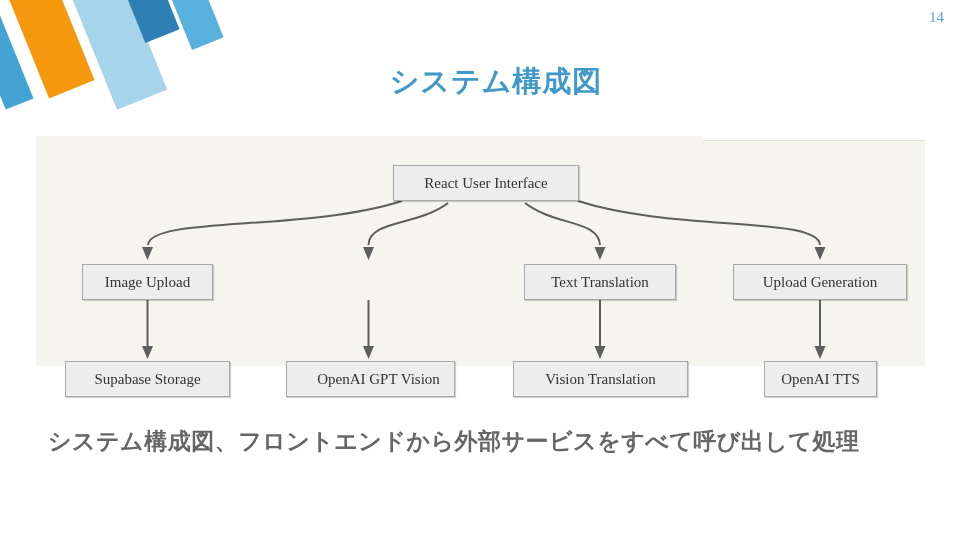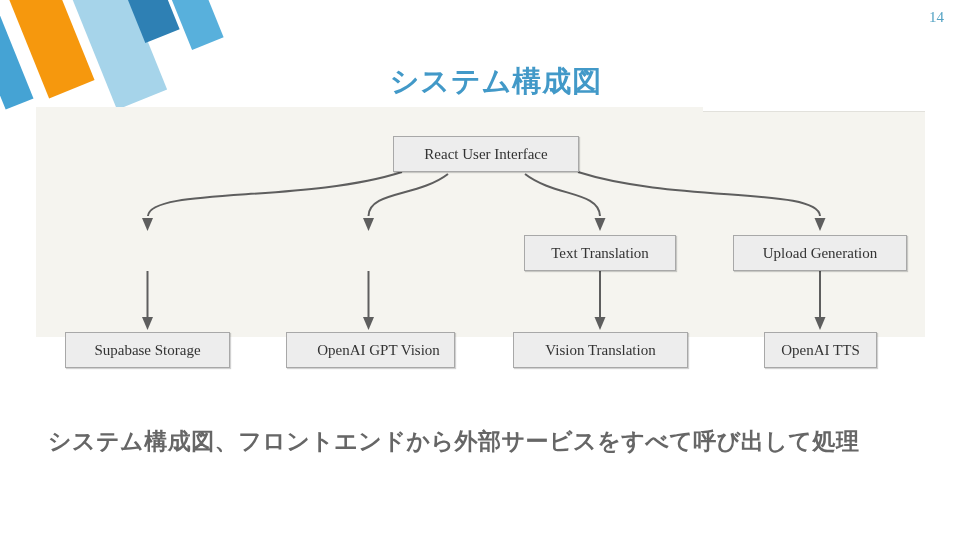--- a/index.html
+++ b/index.html
@@ -26,21 +26,21 @@
   }
 
   .title {
     position: absolute; top: 46px; left: 0; width: 100%;
     margin: 16px; text-align: center;
     font-size: 29px; font-weight: bold; letter-spacing: 1px;
     color: var(--title);
   }
 
   .diagram {
-    position: absolute; left: 36px; top: 107px;
+    position: absolute; left: 36px; top: 136px;
     width: 889px; height: 230px;
     background: var(--diagram-bg);
   }
 
   .artifact-band {
     position: absolute; left: 667px; top: -6px;
     width: 222px; height: 10px;
     background: #ffffff;
     border-bottom: 1px solid #e2e1dc;
   }
@@ -106,20 +106,21 @@
       <path d="M 332.5 164 L 332.5 211"></path>
       <polygon points="327,210 338,210 332.5,223"></polygon>
       <path d="M 564 164 L 564 211"></path>
       <polygon points="558.5,210 569.5,210 564,223"></polygon>
       <path d="M 784 164 L 784 211"></path>
       <polygon points="778.5,210 789.5,210 784,223"></polygon>
     </svg>
 
     <div class="node" style="left:357px; top:29px; width:186px;">React User Interface</div>
 
+    <div class="node" style="left:46px; top:128px; width:131px;">Image Upload</div>
     <div class="node" style="left:488px; top:128px; width:152px;">Text Translation</div>
     <div class="node" style="left:697px; top:128px; width:174px;">Upload Generation</div>
 
     <div class="node" style="left:29px; top:225px; width:165px;">Supabase Storage</div>
     <div class="node" style="left:250px; top:225px; width:169px;padding-left:16px;">OpenAI GPT Vision</div>
     <div class="node" style="left:477px; top:225px; width:175px;">Vision Translation</div>
     <div class="node" style="left:728px; top:225px; width:113px;">OpenAI TTS</div>
   </div>
 
   <p class="footer-note">システム構成図、フロントエンドから外部サービスをすべて呼び出して処理</p>

